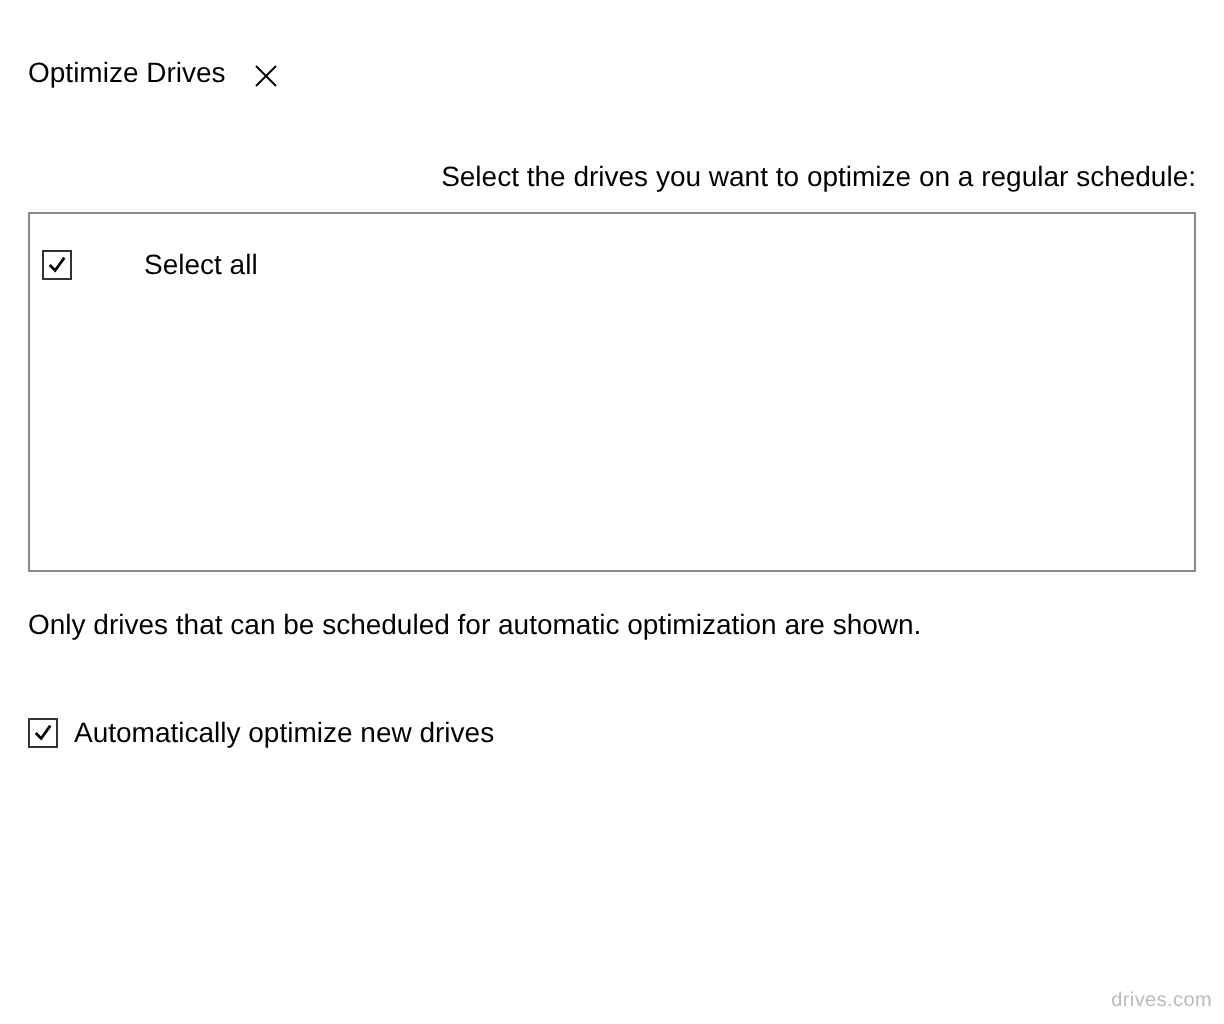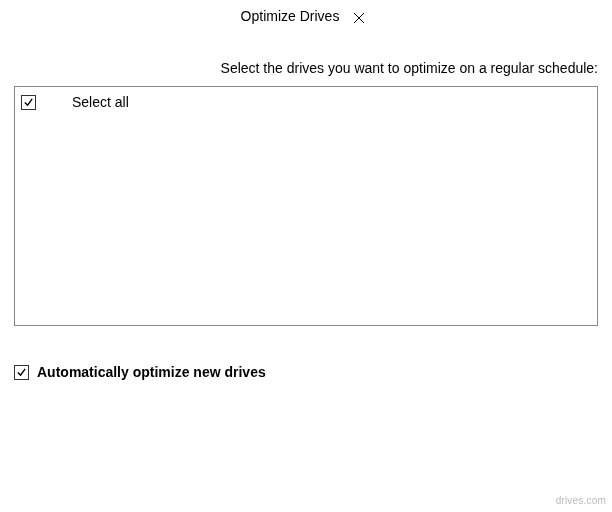--- a/index.html
+++ b/index.html
@@ -8,23 +8,24 @@
       font-size: 14px;
       color: #000;
       background: #fff;
       width: 612px;
       height: 512px;
       overflow: hidden;
       position: relative;
     }
     .titlebar {
       display: flex;
-      justify-content: center;
+      justify-content: flex-start;
       align-items: flex-start;
       padding: 8px 12px 0 14px;
+      margin-top: 20px;
     }
     .title {
       font-size: 14px;
     }
     .close-btn {
       width: 40px;
       height: 28px;
       display: flex;
       align-items: center;
       justify-content: center;
@@ -32,22 +33,22 @@
       margin-top: -4px;
       margin-right: -6px;
     }
     .close-btn svg { width: 12px; height: 12px; }
     .content {
       padding: 28px 14px 0 14px;
     }
     .instr { margin-bottom: 10px; text-align: right; }
     .listbox {
       border: 1px solid #888;
-      height: 240px;
-      padding: 4px 4px;
+      height: 180px;
+      padding: 14px 4px;
       overflow: auto;
     }
     .row {
       display: flex;
       align-items: center;
       height: 22px;
       gap: 6px;
       padding-left: 2px;
     }
     .cb {
@@ -83,21 +84,20 @@
     .disk::after {
       content: ""; position: absolute; left:2px; right:2px; top:0; height:5px;
       background: radial-gradient(ellipse at center,#fefefe 30%,#cfcfcf 70%);
       border: 1px solid #888; border-radius: 50%;
     }
     .note { margin-top: 18px; }
     .bot {
       margin-top: 38px;
       display: flex; align-items: center; gap: 8px;
       padding-left: 0;
-      font-weight: bold;
     }
     .watermark {
       position: absolute; right: 6px; bottom: 6px;
       font-size: 10px; color: #bbb; letter-spacing: 0.2px;
     }
   </style>
 </head>
 <body>
 
 <div class="titlebar">
@@ -118,20 +118,21 @@
       <div class="cb checked">
         <svg viewBox="0 0 12 12">
             <polyline points="2,6 5,9 10,2" fill="none" stroke="#000" stroke-width="1.5"></polyline>
           </svg>
       </div>
       <div class="gap"></div>
       <div>Select all</div>
     </div>
   </div>
 
+  <div class="note">Only drives that can be scheduled for automatic optimization are shown.</div>
 
   <div class="bot">
     <div class="cb checked">
       <svg viewBox="0 0 12 12">
           <polyline points="2,6 5,9 10,2" fill="none" stroke="#000" stroke-width="1.5"></polyline>
         </svg>
     </div>
     <div>Automatically optimize new drives</div>
   </div>
 </div>

